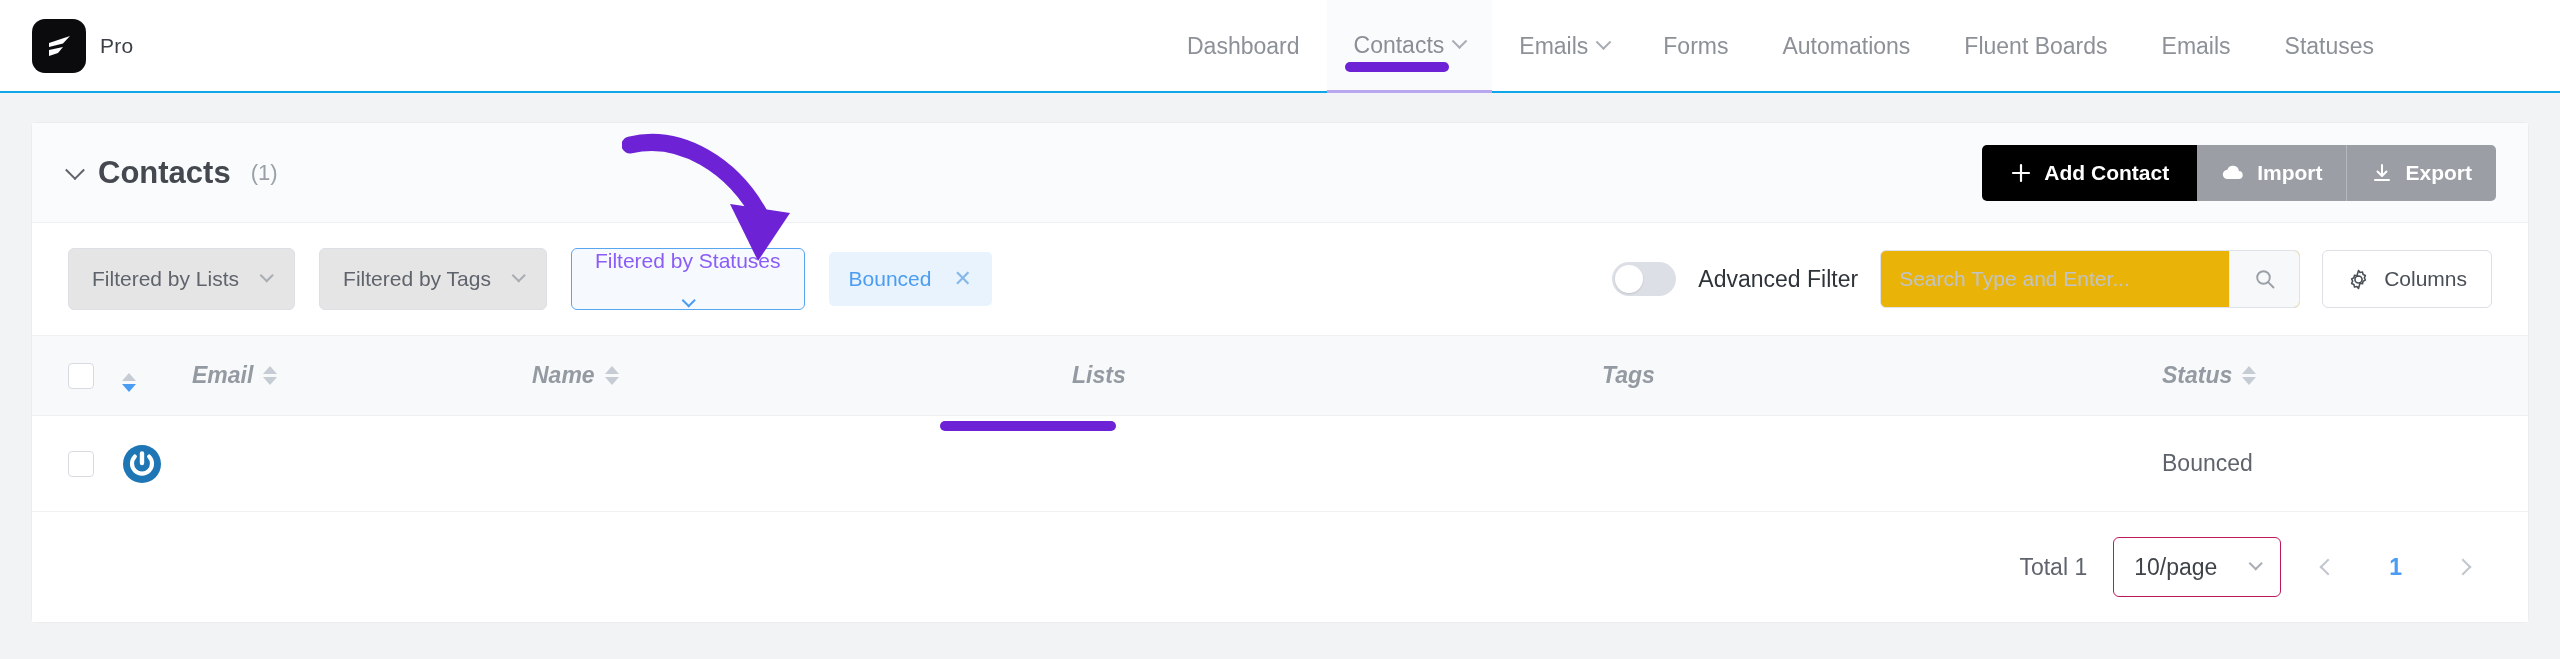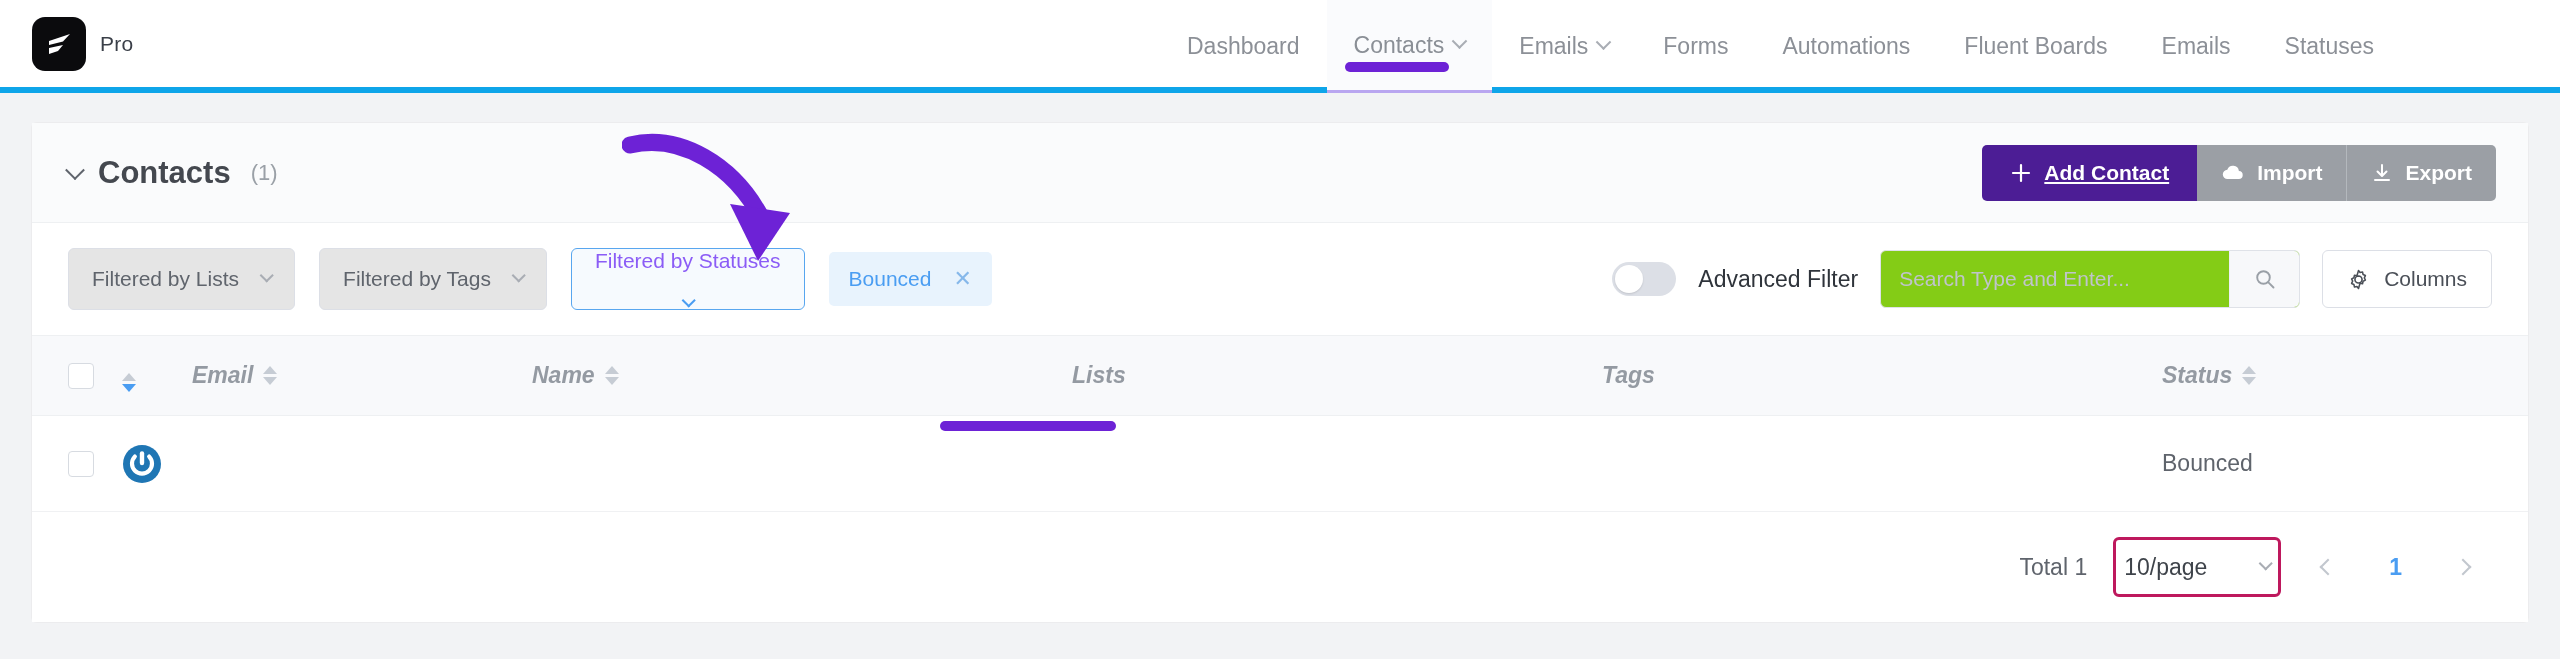--- a/index.html
+++ b/index.html
@@ -10,21 +10,21 @@
     overflow: hidden;
   }
 
   
   .topbar {
     position: relative;
     height: 93px;
     background: #ffffff;
     display: flex;
     align-items: center;
-    border-bottom: 6px solid #0ea5e9;
+    border-bottom: 2px solid #0ea5e9;
   }
   .brand {
     display: flex;
     align-items: center;
     gap: 14px;
     padding-left: 32px;
   }
   .logo-mark {
     width: 54px; height: 54px;
     background: #0b0b0d;
@@ -128,21 +128,21 @@
     display: flex; align-items: center; gap: 12px;
     height: 56px;
     padding: 0 24px;
     font-size: 21px;
     font-weight: 700;
     color: #ffffff;
     cursor: pointer;
     border: none;
     white-space: nowrap;
   }
-  .btn-primary { background: #4c1d95; border-radius: 5px 0 0 5px; padding: 0 28px; text-decoration: underline; }
+  .btn-primary { background: #000000; border-radius: 5px 0 0 5px; padding: 0 28px; }
   .btn-grey { background: #9b9fa5; }
   .btn-grey + .btn-grey { border-left: 1px solid #b4b8bd; border-radius: 0 5px 5px 0; }
 
   
   .ann-arrow {
     position: absolute;
     left: 590px;
     top: 4px;
     width: 220px;
     height: 135px;
@@ -240,21 +240,21 @@
     background: #ffffff;
     box-shadow: 0 1px 2px rgba(0,0,0,.12);
   }
   .adv-label { font-size: 23px; color: #2f343b; white-space: nowrap; }
   .search-wrap {
     display: flex; align-items: center;
     width: 420px; height: 58px;
     border: 1px solid #dfe2e8;
     border-radius: 6px;
     overflow: hidden;
-    background: #84cc16;
+    background: #eab308;
   }
   .search-input {
     flex: 1;
     border: none;
     outline: none;
     font-size: 21px;
     color: #5f646c;
     padding: 0 18px;
     font-family: "Liberation Sans", sans-serif;
     background: transparent;
@@ -342,22 +342,22 @@
     justify-content: flex-end;
     gap: 26px;
     padding-right: 44px;
     background: #ffffff;
   }
   .total { font-size: 23px; color: #5f646c; white-space: nowrap; }
   .perpage {
     display: flex; align-items: center; justify-content: space-between;
     gap: 26px;
     width: 168px; height: 60px;
-    padding: 0 8px;
-    border: 3px solid #be185d;
+    padding: 0 20px;
+    border: 1px solid #be185d;
     border-radius: 6px;
     font-size: 23px;
     color: #3e434a;
     background: #ffffff;
     cursor: pointer;
   }
   .pg-arrow {
     width: 42px; height: 42px;
     display: flex; align-items: center; justify-content: center;
     cursor: pointer;

